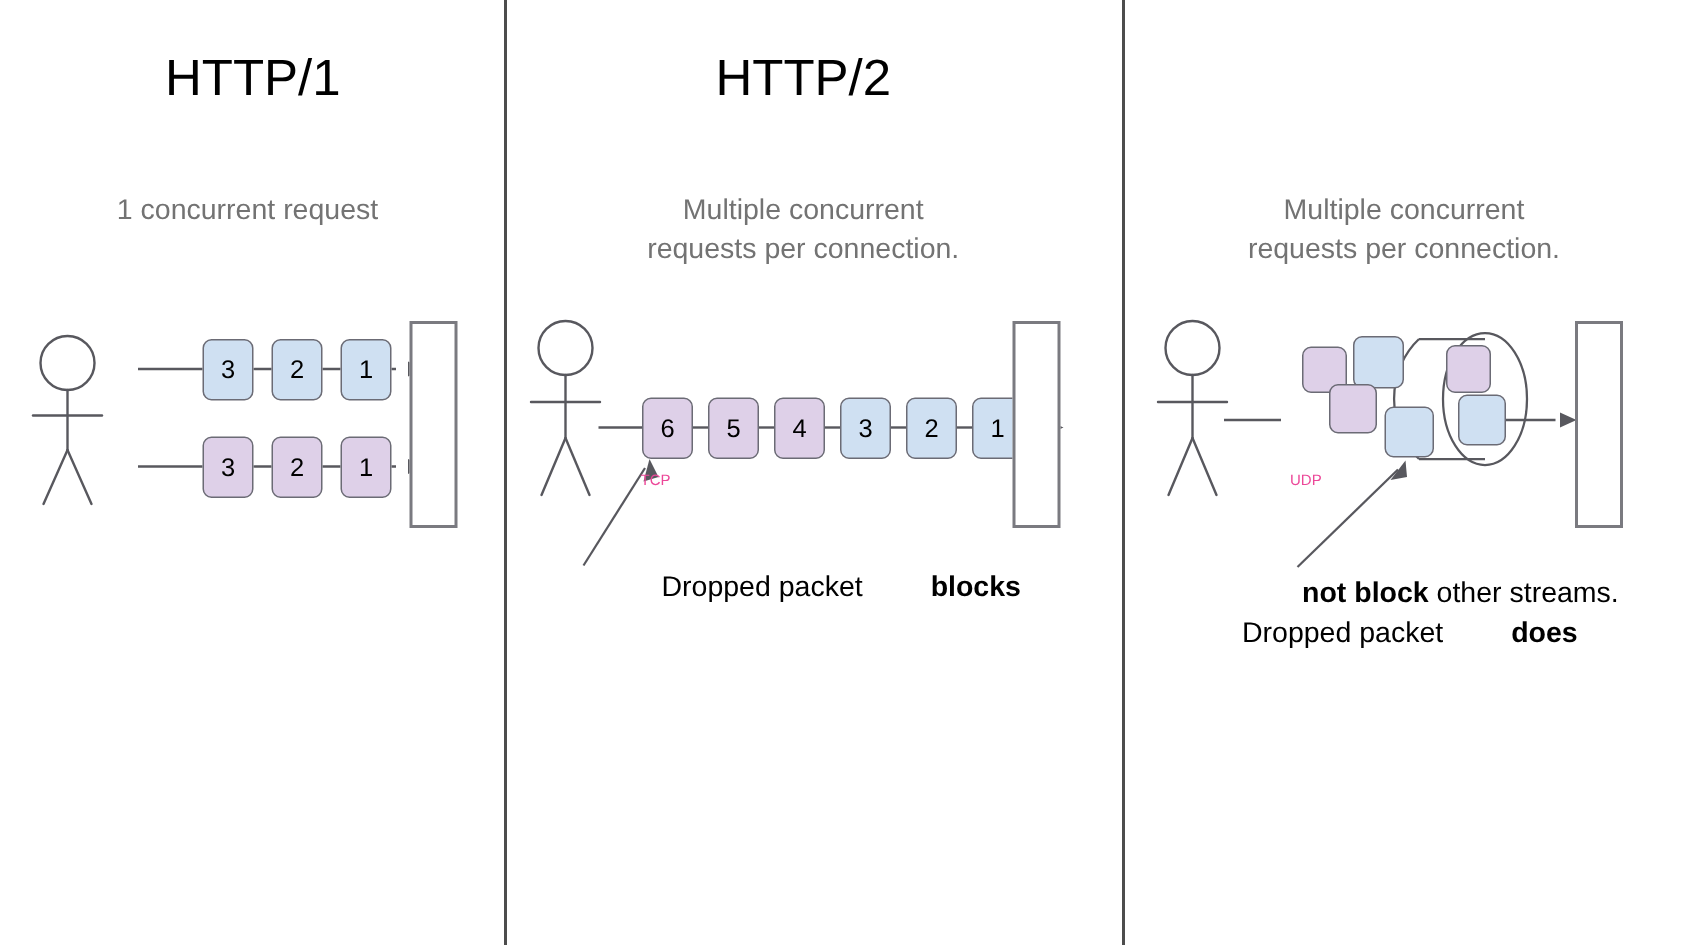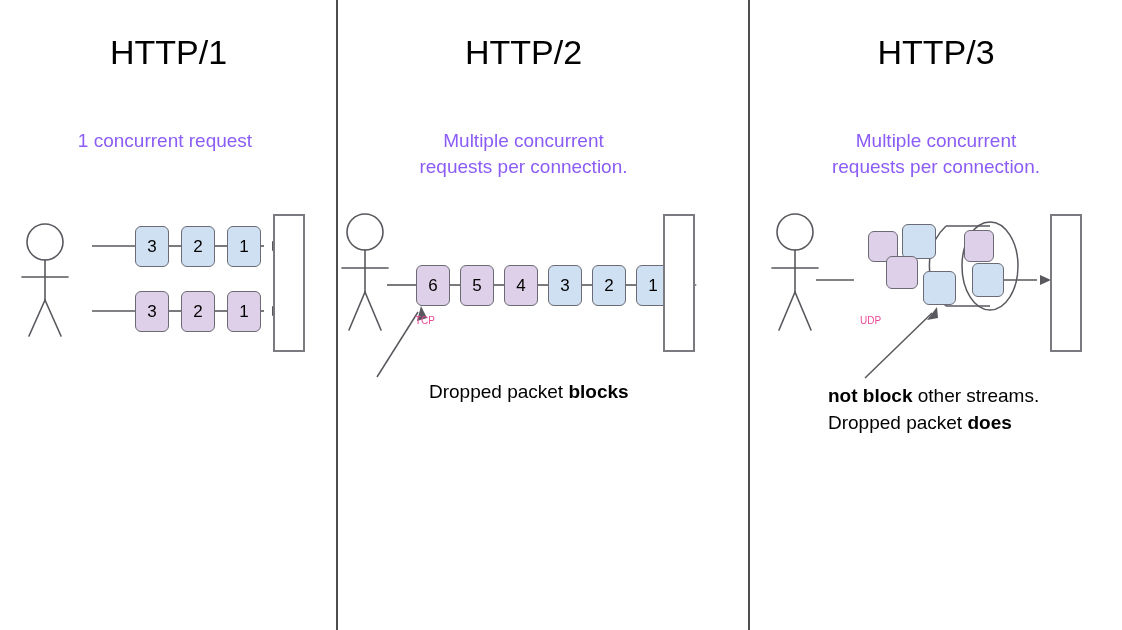--- a/index.html
+++ b/index.html
@@ -19,21 +19,21 @@
     width: 1122px;
     height: 630px;
     background: #ffffff;
   }
   .panel {
     position: absolute;
     top: 0;
     height: 630px;
   }
   #panel-http1 { left: 0;    width: 387px; }
-  #panel-http2 { left: 318px; width: 387px; padding-left: 19px; }
+  #panel-http2 { left: 330px; width: 387px; padding-left: 19px; }
   #panel-http3 { left: 750px; width: 372px; }
 
   .divider {
     position: absolute;
     top: 0;
     width: 2px;
     height: 630px;
     background: #4d4d4d;
   }
   #divider-1 { left: 336px; }
@@ -47,31 +47,31 @@
     line-height: 40px;
     color: #000000;
     white-space: nowrap;
   }
   .panel-subtitle {
     position: absolute;
     text-align: center;
     font-size: 19px;
     font-weight: 400;
     line-height: 26px;
-    color: #8b5cf6;
+    color: #737373;
   }
   .annotation {
     position: absolute;
     text-align: left;
     font-size: 19px;
     font-weight: 400;
     line-height: 27px;
     color: #000000;
   }
-  .annotation b { font-weight: 700; }
+  .annotation b { font-weight: 700; margin-left: 40px; }
 
   .proto-label {
     position: absolute;
     font-size: 10px;
     line-height: 18px;
     color: #ec4899;
     white-space: nowrap;
   }
 
   
@@ -215,21 +215,20 @@
 
     <div class="server" style="left:345px; top:214px; width:32px; height:138px;"></div>
 
     <div class="annotation" style="left:111px; top:378px; width:300px;">
       <div><span>Dropped packet </span><b>blocks</b></div>
     </div>
   </div>
 
   <div class="panel" id="panel-http3">
 
-    <div class="panel-title" style="left:0; top:32px; width:372px;">HTTP/3</div>
 
     <div class="panel-subtitle" style="left:0; top:128px; width:372px;">
       <div>Multiple concurrent</div>
       <div>requests per connection.</div>
     </div>
 
     <svg class="scene" style="left:0;top:0;width:372px;height:630px;" viewBox="0 0 372 630">
       <g stroke="#58585e" stroke-width="1.6" fill="none" stroke-linecap="round">
         <circle cx="45" cy="232" r="18"></circle>
         <line x1="45" y1="250" x2="45" y2="292"></line>

